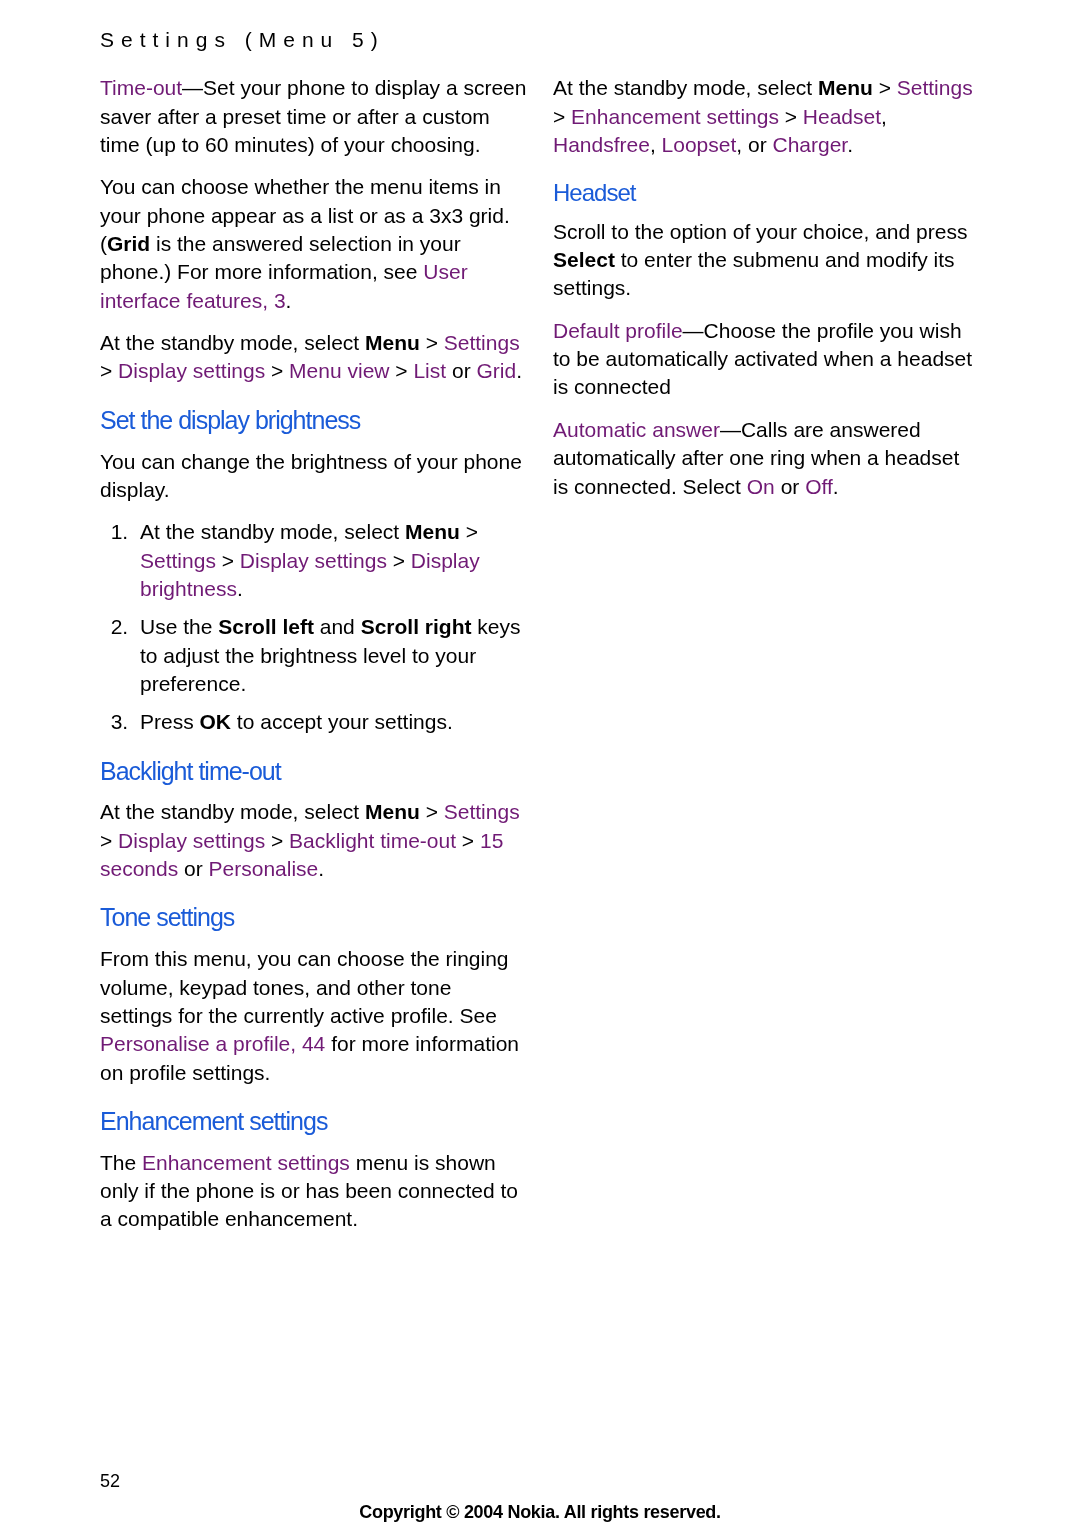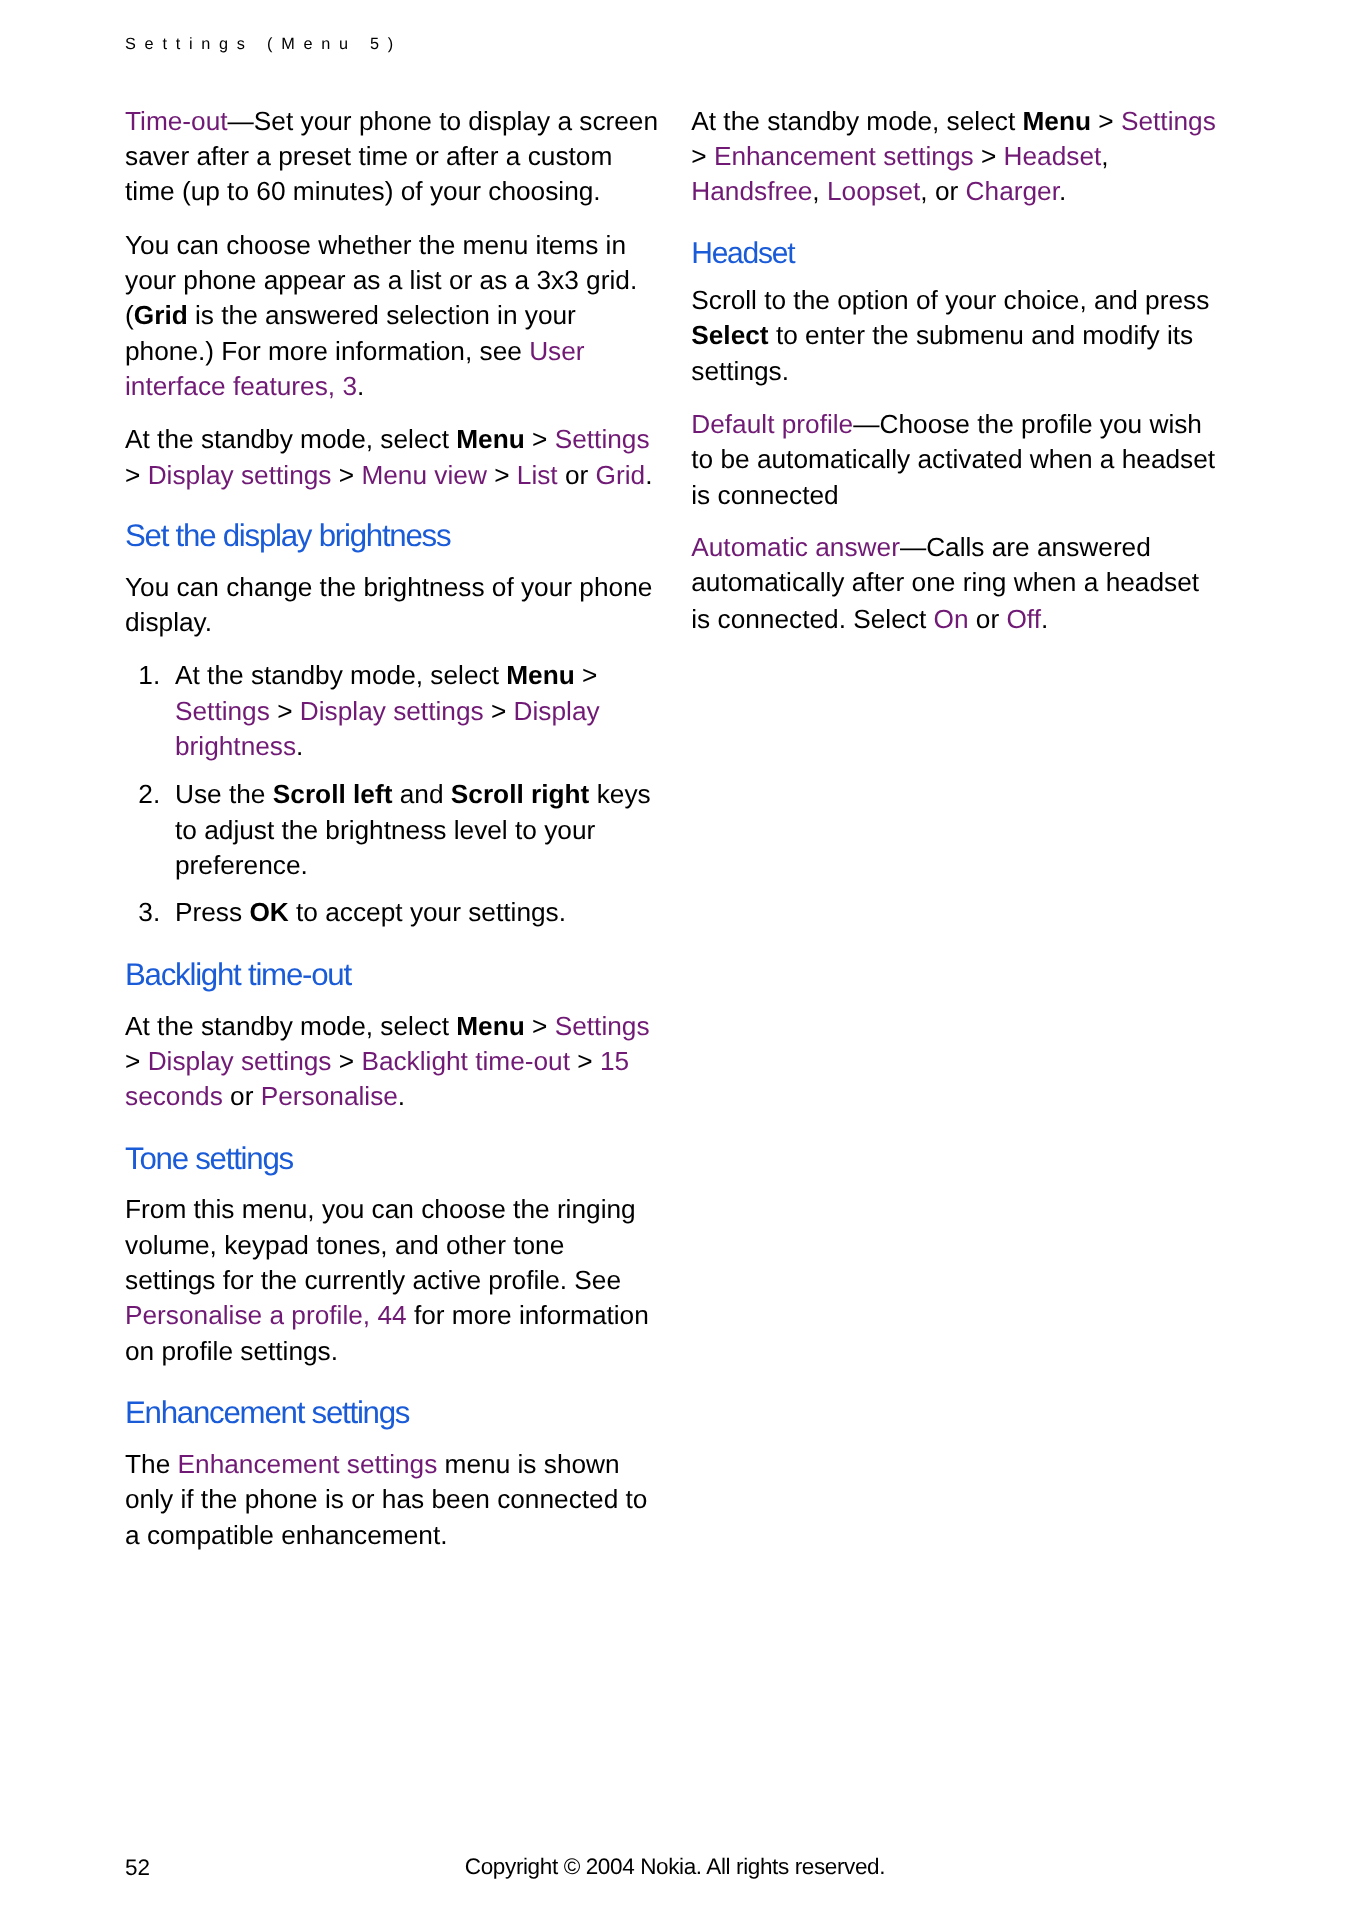--- a/index.html
+++ b/index.html
@@ -8,24 +8,24 @@
     font-family: Arial, Helvetica, sans-serif;
     font-size: 21px;
     line-height: 1.35;
     color: #000;
     width: 1080px;
     height: 1530px;
     padding: 26px 100px 0 100px;
     position: relative;
   }
   .header-tag {
-    font-size: 13px;
+    font-size: 21px;
     letter-spacing: 7px;
     font-weight: 500;
-    margin-bottom: 40px;
+    margin-bottom: 20px;
   }
   .columns {
     column-count: 2;
     column-gap: 26px;
     column-fill: auto;
     height: 1210px;
   }
   .para { margin-bottom: 14px; }
   .h-blue {
     color: #1a5bd8;
@@ -42,33 +42,34 @@
     font-weight: 400;
     margin-top: 18px;
     margin-bottom: 8px;
     font-family: "Trebuchet MS", "Segoe UI", Arial, sans-serif;
     letter-spacing: -1px;
   }
   .accent { color: #701a75; }
   .bold { font-weight: bold; text-align: center; }
   .footer {
     position: absolute;
-    bottom: 24px;
+    bottom: 37px;
     left: 100px;
     right: 100px;
     font-size: 18px;
   }
   .pgnum { display: inline-block; vertical-align: middle;}
   .copy {
     position: absolute;
     left: 50%;
     transform: translateX(-50%);
     font-family: "Trebuchet MS", "Segoe UI", Arial, sans-serif;
-    font-weight: 400;
+    font-weight: 700;
     letter-spacing: -0.3px;
+    margin-top: 32px;
   }
   ol { list-style-position: outside; padding-left: 34px; }
   ol li { padding-left: 6px; margin-bottom: 10px; }
 </style>
 </head>
 <body>
 
 <div class="header-tag">Settings (Menu 5)</div>
 
 <div class="columns">

